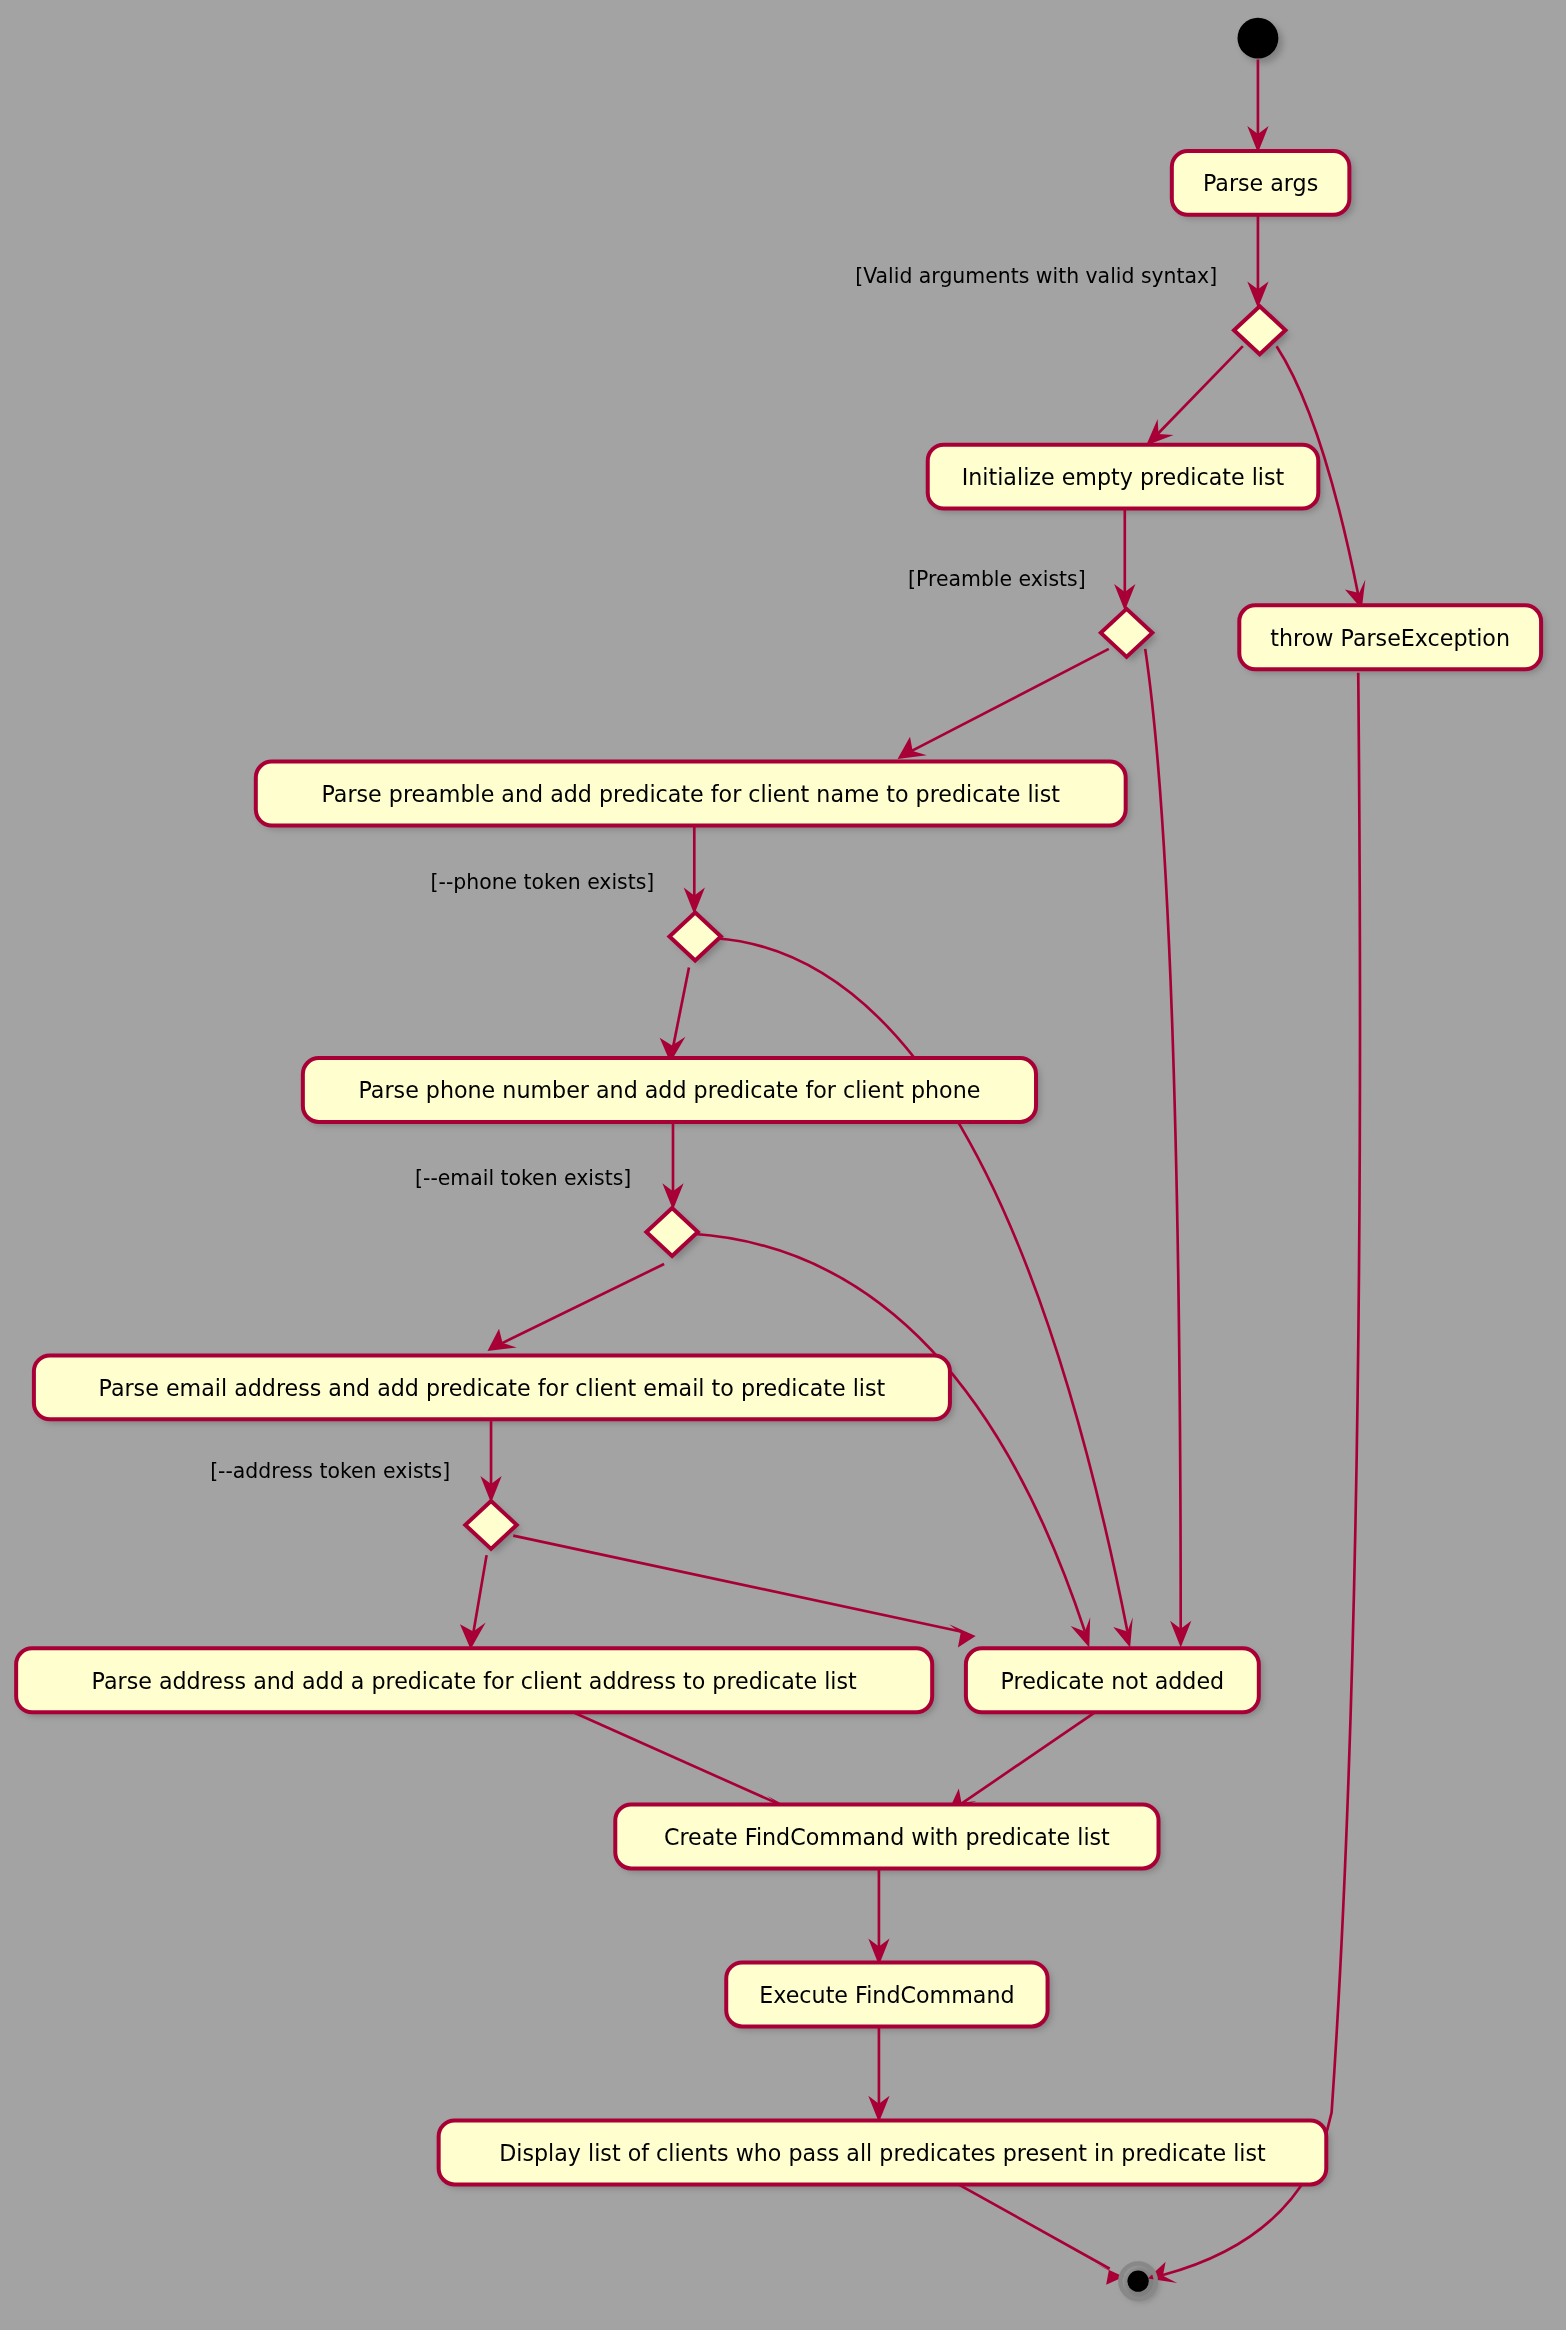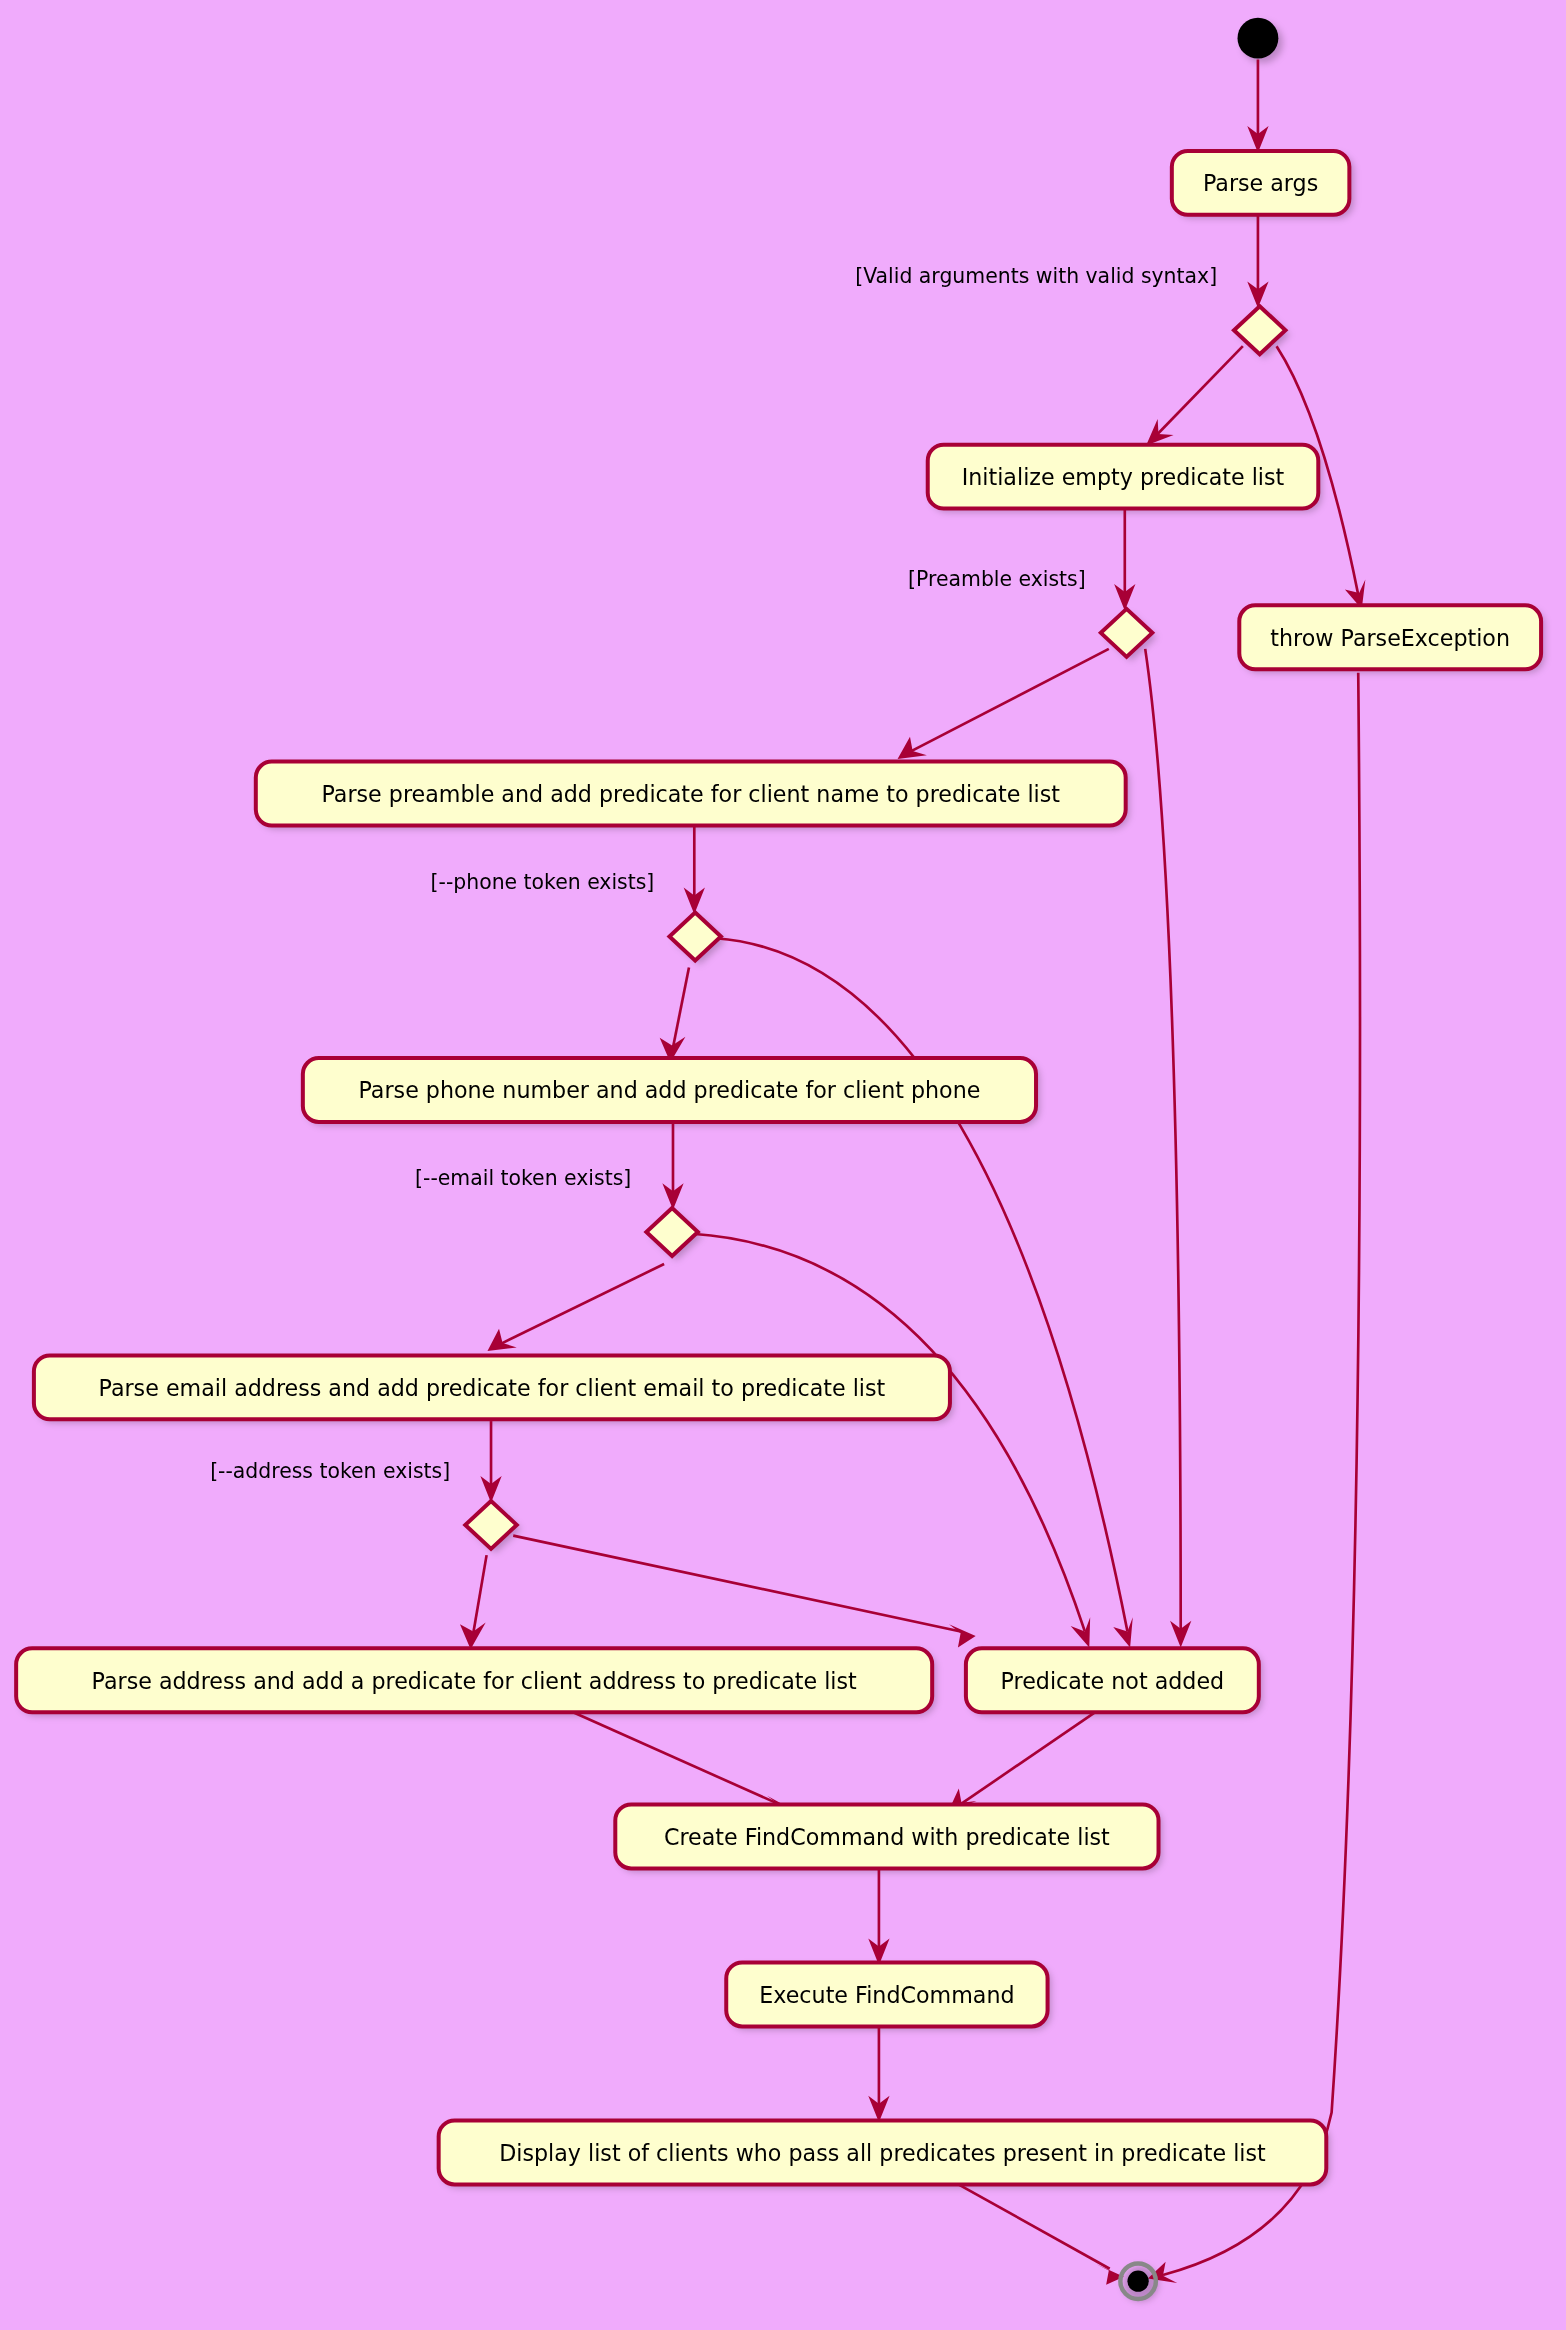--- a/index.html
+++ b/index.html
@@ -4,21 +4,21 @@
 <style>
   html, body {
     margin: 0;
     padding: 0;
     background: #FFFFFF;
   }
   #diagram-root {
     position: relative;
     width: 1567px;
     height: 2330px;
-    background: #f0abfc;
+    background: #a3a3a3;
     font-family: "DejaVu Sans", sans-serif;
     overflow: hidden;
   }
   svg.layer {
     position: absolute;
     top: 0; left: 0;
     width: 1567px;
     height: 2330px;
   }
   .node-text {

